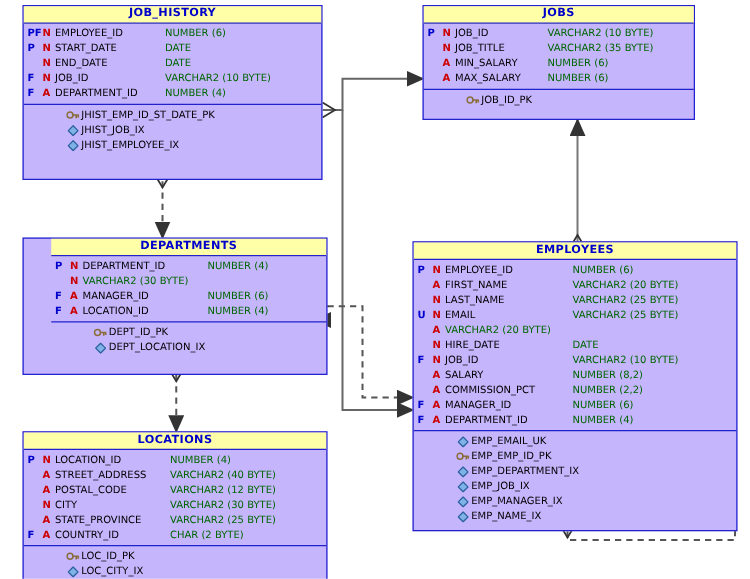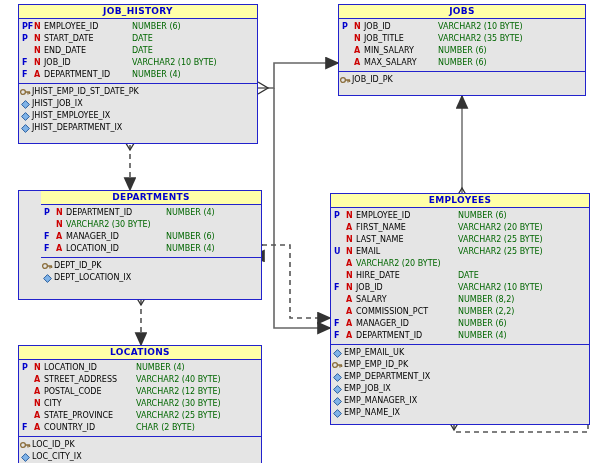--- a/index.html
+++ b/index.html
@@ -8,21 +8,21 @@
     background:#ffffff;
     font-family:"DejaVu Sans","Liberation Sans",sans-serif;
     overflow:hidden;
     position:relative;
   }
   #canvas{position:absolute;left:0;top:0;width:600px;height:463px;}
   svg.lines{position:absolute;left:0;top:0;width:600px;height:463px;pointer-events:none;}
 
   .table-box{
     position:absolute;
-    background:#e5e5e5;
+    background:#c4b5fd;
     border:1px solid #2222cc;
     box-sizing:border-box;
     z-index:5;
   }
   .tbl-title{
     text-align:center;
     font-size:9px;
     font-weight:bold;
     color:#0000cc;
     letter-spacing:.3px;
@@ -61,20 +61,21 @@
     color:#000000;
     flex:0 0 auto;
     box-sizing:border-box;
   }
   .c-type{
     color:#006600;
     box-sizing:border-box;
   }
   .idx{
     padding:2px 0 2px 0;
+    margin-left:33px;
   }
   .idx-row{
     display:flex;
     align-items:center;
     height:12px;
     line-height:12px;
     font-size:8px;
     white-space:nowrap;
   }
   .ico{
@@ -194,32 +195,24 @@
         <span class="idx-name">JHIST_JOB_IX</span>
       </div>
       <div class="idx-row">
         <span class="ico">
             <svg width="9" height="9" viewBox="0 0 9 9">
               <path d="M4.5,0.6 L8.4,4.5 L4.5,8.4 L0.6,4.5 z" fill="#7fb3e8" stroke="#2c5f9e" stroke-width="1"></path>
             </svg>
           </span>
         <span class="idx-name">JHIST_EMPLOYEE_IX</span>
       </div>
-      <div class="idx-row">
-        <span class="ico">
-            <svg width="9" height="9" viewBox="0 0 9 9">
-              <path d="M4.5,0.6 L8.4,4.5 L4.5,8.4 L0.6,4.5 z" fill="#7fb3e8" stroke="#2c5f9e" stroke-width="1"></path>
-            </svg>
-          </span>
-        <span class="idx-name">JHIST_DEPARTMENT_IX</span>
-      </div>
     </div>
   </div>
 
-  <div class="table-box w-jobs" style="left:338px;top:4px;width:248px;height:92px;">
+  <div class="table-box w-jobs" style="left:338px;top:4px;width:218px;height:92px;">
     <div class="tbl-title">JOBS</div>
     <div class="cols">
       <div class="col-row">
         <span class="c-key">P</span>
         <span class="c-null N">N</span>
         <span class="c-name">JOB_ID</span>
         <span class="c-type">VARCHAR2 (10 BYTE)</span>
       </div>
       <div class="col-row">
         <span class="c-key"></span>

